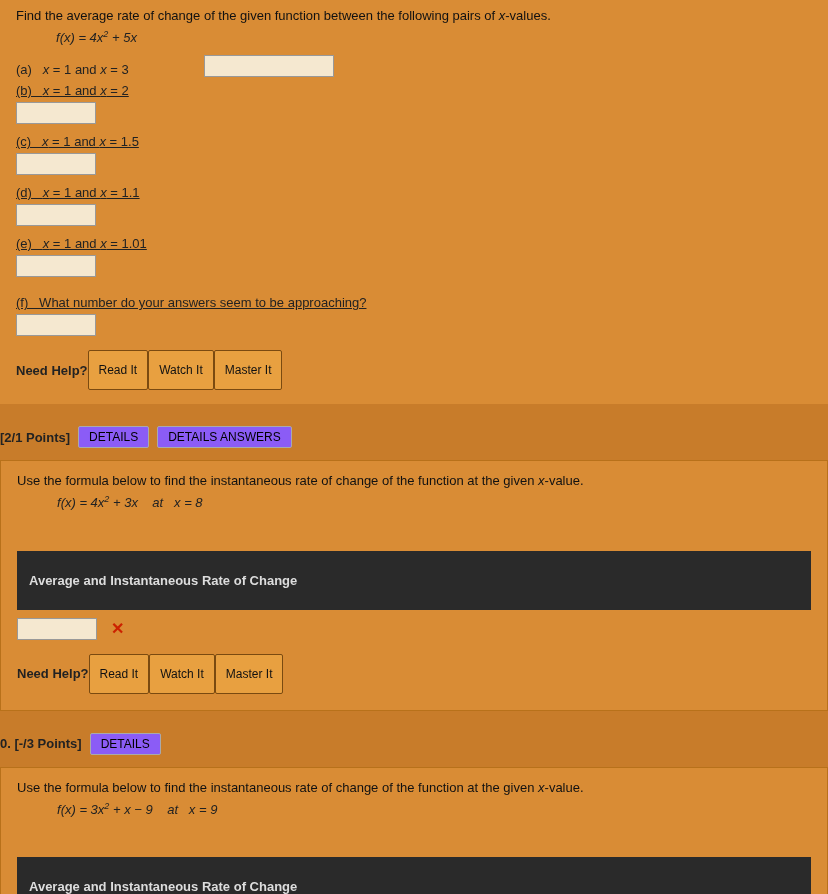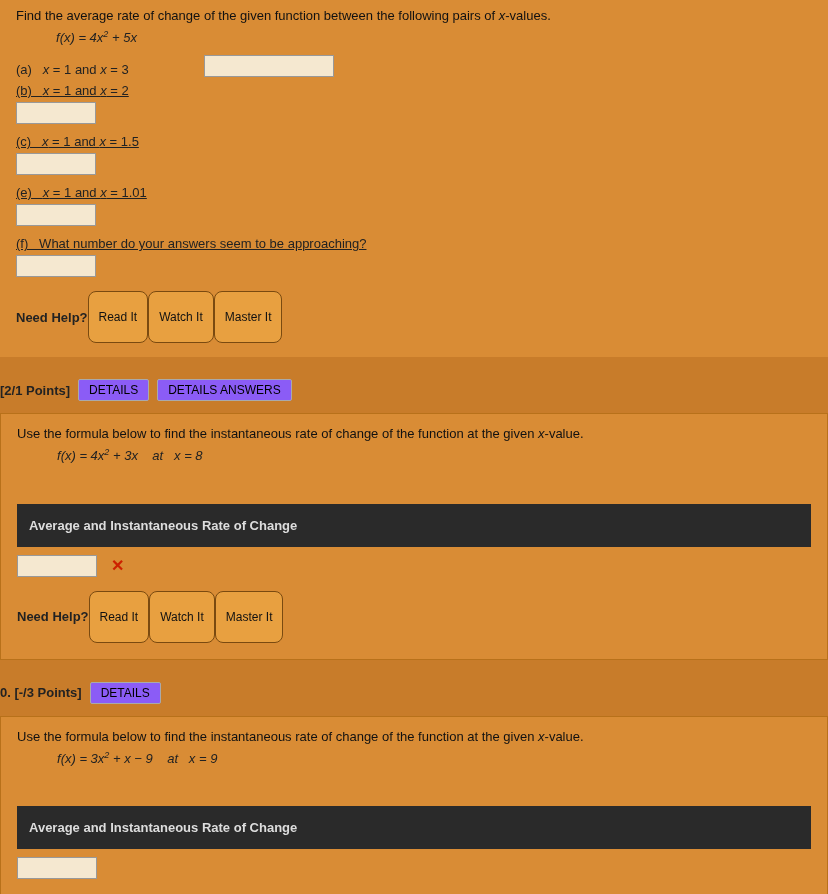--- a/index.html
+++ b/index.html
@@ -101,31 +101,31 @@
 
     .need-help-label {
       font-weight: bold;
       font-size: 13px;
       color: #222;
     }
 
     .help-btn {
       background: #e8a040;
       border: 1px solid #7a4a10;
-      padding: 18px 10px;
+      padding: 12px 10px;
       font-size: 12px;
       cursor: pointer;
-      border-radius: 8px;
+      border-radius: 2px;
       color: #111;
     }
 
     .dark-header {
       background-color: #2a2a2a;
       color: #ddd;
-      padding: 14px 12px;
+      padding: 22px 12px;
       font-size: 13px;
       font-weight: bold;
       margin-bottom: 8px;
       width: 100%;
       margin-top: 40px;
     }
 
     .error-mark {
       color: #cc2200;
       font-size: 16px;
@@ -169,27 +169,31 @@
   <div class="stacked-question">
     <span class="sub-label">(b) &nbsp; <em>x</em> = 1 and <em>x</em> = 2</span>
     <input class="answer-input-small" type="text" style="display: block; margin-top: 4px;">
   </div>
 
   <div class="stacked-question">
     <span class="sub-label">(c) &nbsp; <em>x</em> = 1 and <em>x</em> = 1.5</span>
     <input class="answer-input-small" type="text" style="display: block; margin-top: 4px;">
   </div>
 
+  <div class="stacked-question">
+    <span class="sub-label">(d) &nbsp; <em>x</em> = 1 and <em>x</em> = 1.1</span>
+    <input class="answer-input-small" type="text" style="display: block; margin-top: 4px;">
+  </div>
 
   <div class="stacked-question">
     <span class="sub-label">(e) &nbsp; <em>x</em> = 1 and <em>x</em> = 1.01</span>
     <input class="answer-input-small" type="text" style="display: block; margin-top: 4px;">
   </div>
 
-  <div class="stacked-question" style="margin-top:10px;">
+  <div class="stacked-question" style="margin-top:18px;">
     <span class="sub-label">(f) &nbsp; What number do your answers seem to be approaching?</span>
     <input class="answer-input-small" type="text" style="display: block; margin-top: 4px;">
   </div>
 
   <div class="need-help-row">
     <span class="need-help-label">Need Help?</span>
     <button class="help-btn">Read It</button>
     <button class="help-btn">Watch It</button>
     <button class="help-btn">Master It</button>
   </div>

